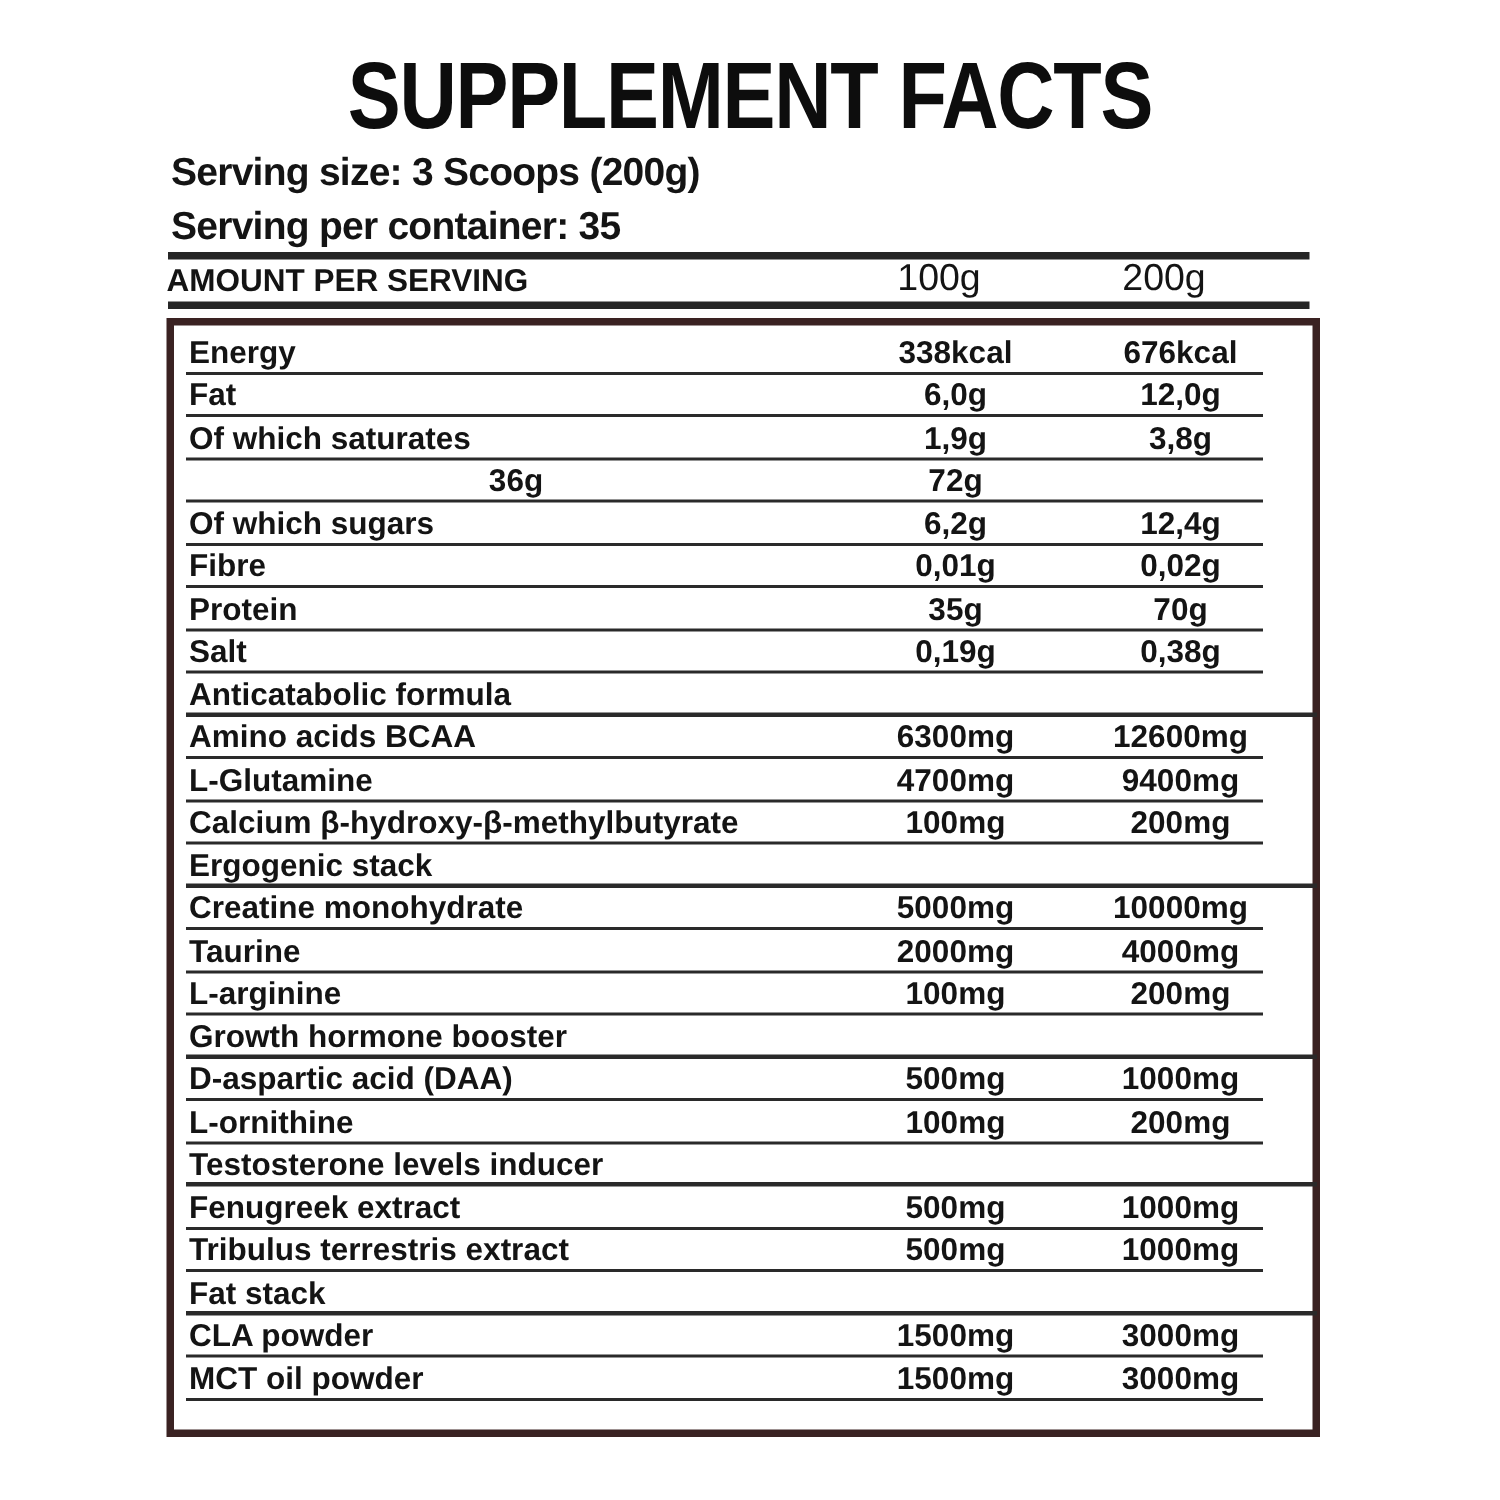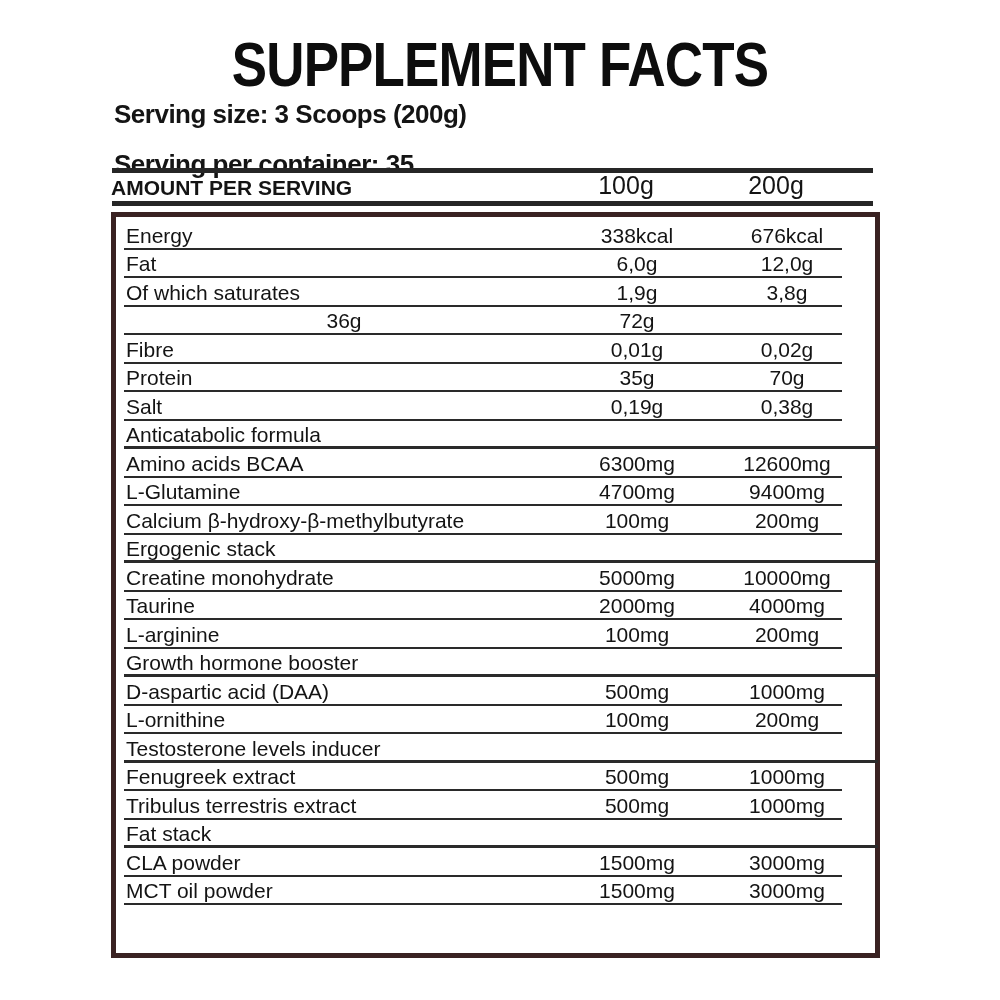--- a/index.html
+++ b/index.html
@@ -14,33 +14,33 @@
     font-family:"Liberation Sans","DejaVu Sans",sans-serif;color:var(--text);}
   .page{position:relative;width:1000px;height:1000px;overflow:hidden;background:var(--bg);}
 
   .title{position:absolute;top:28px;left:0;width:1000px;text-align:center;
     font-size:63px;font-weight:bold;letter-spacing:-1px;color:#0d0d0d;
     transform:scaleX(0.84);white-space:nowrap;}
 
   .serving-line{position:absolute;left:114px;font-size:26px;font-weight:bold;
     letter-spacing:-0.5px;white-space:nowrap;}
   .serving-size{top:99px;}
-  .serving-container{top:149px;}
+  .serving-container{top:135px;}
 
   .rule{position:absolute;left:112px;width:761px;height:5px;background:var(--rule);}
   .rule-top{top:168px;}
   .rule-mid{top:201px;}
 
   .header-row{position:absolute;top:171px;left:111px;width:751px;padding-right:11px;
     height:25px;display:grid;grid-template-columns:1fr 150px 150px;align-items:end;}
   .header-amount{font-size:21px;font-weight:bold;letter-spacing:0px;white-space:nowrap;}
   .header-col{font-size:25px;text-align:center;white-space:nowrap;}
 
   .table-box{position:absolute;top:212px;left:111px;width:769px;height:746px;
-    border:5px solid var(--box-border);padding-top:4px;background:var(--bg);}
+    border:5px solid var(--box-border);padding-top:4px;background:var(--bg);font-weight:bold;}
 
   .row{position:relative;height:28.5px;display:grid;
     grid-template-columns:1fr 150px 150px;align-items:end;
     padding:0 13px 0 10px;}
   .cell{font-size:21px;line-height:23px;padding-bottom:3px;white-space:nowrap;
     overflow:visible;}
   .cell.val{text-align:center;}
   .underline{position:absolute;bottom:0;left:8px;width:718px;height:2px;
     background:var(--underline);}
   .row.section .underline{width:754px;height:3px;}
@@ -85,20 +85,26 @@
         <span class="cell val">1,9g</span>
         <span class="cell val">3,8g</span>
         <span class="underline"></span>
       </div>
       <div class="row item">
         <span class="cell val">36g</span>
         <span class="cell val">72g</span>
         <span class="underline"></span>
       </div>
       <div class="row item">
+        <span class="cell label">Of which sugars</span>
+        <span class="cell val">6,2g</span>
+        <span class="cell val">12,4g</span>
+        <span class="underline"></span>
+      </div>
+      <div class="row item">
         <span class="cell label">Fibre</span>
         <span class="cell val">0,01g</span>
         <span class="cell val">0,02g</span>
         <span class="underline"></span>
       </div>
       <div class="row item">
         <span class="cell label">Protein</span>
         <span class="cell val">35g</span>
         <span class="cell val">70g</span>
         <span class="underline"></span>

